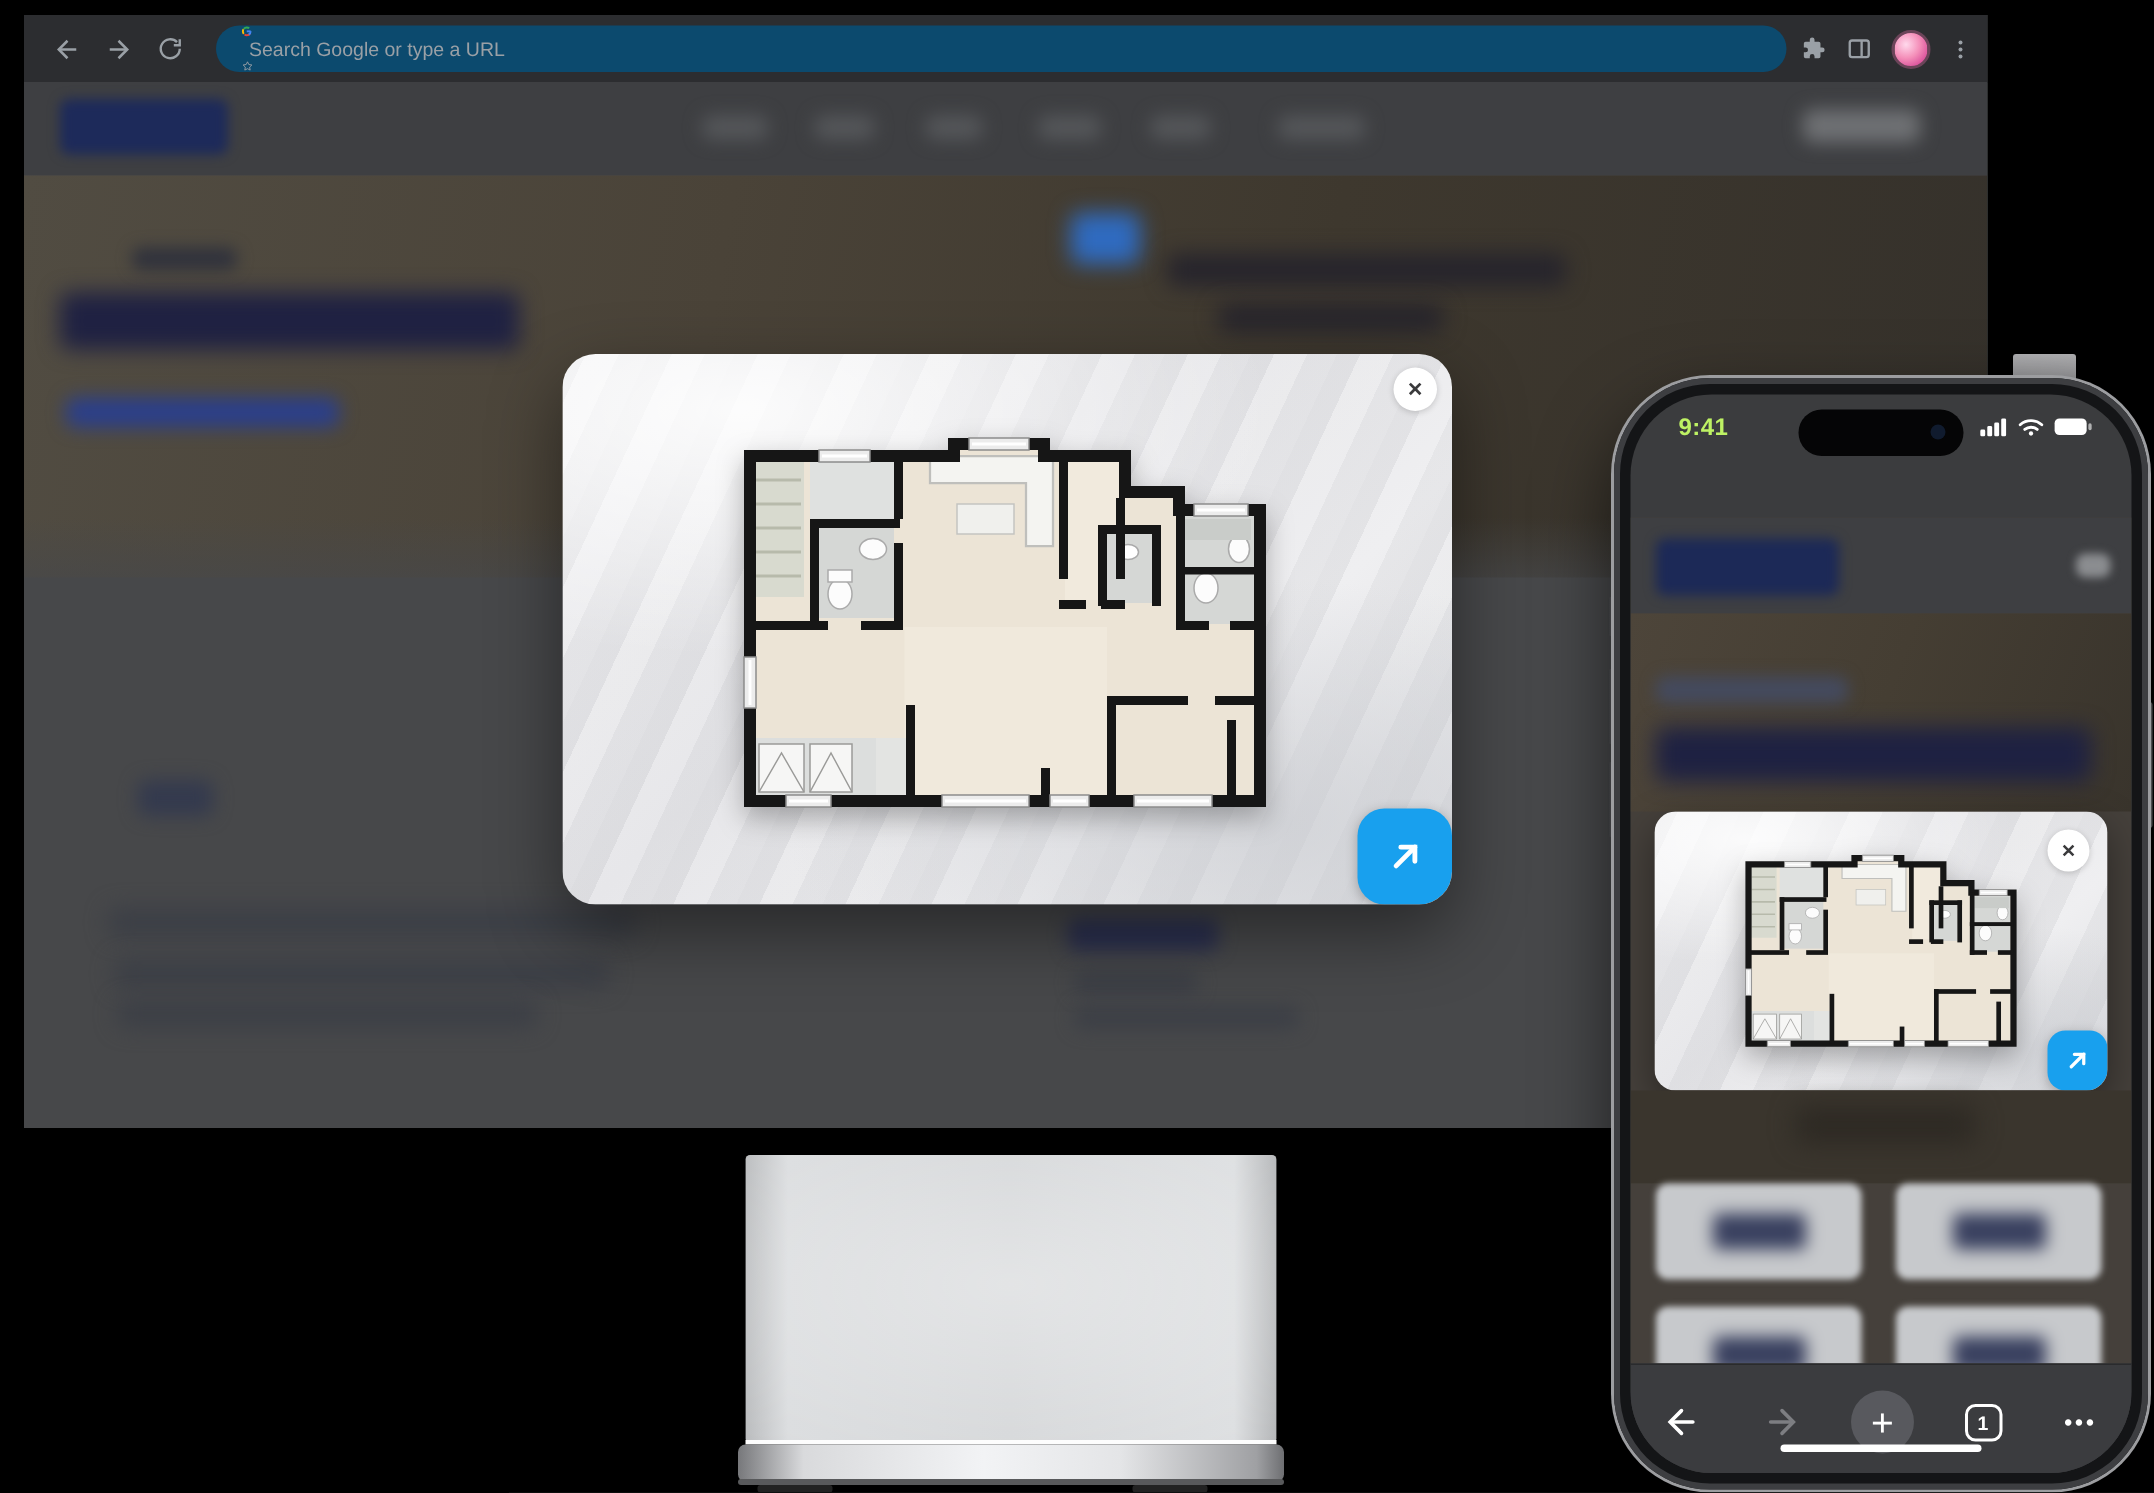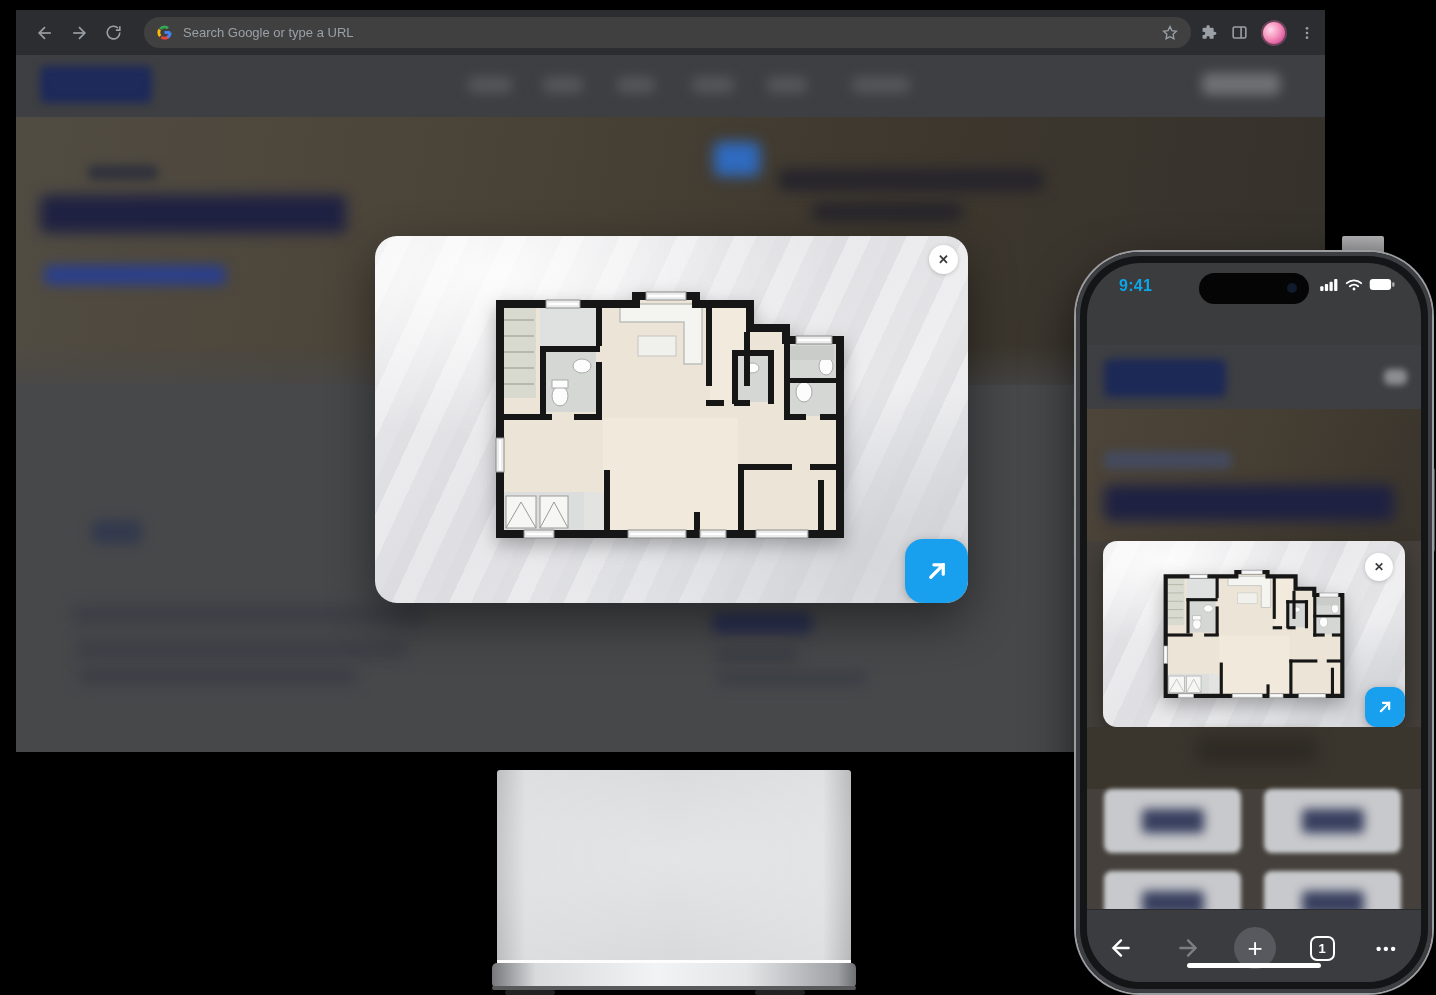--- a/index.html
+++ b/index.html
@@ -5,21 +5,21 @@
   html,body{margin:0;padding:0;background:#000;}
   *{box-sizing:border-box;}
   body{font-family:"Liberation Sans", sans-serif;}
   #stage{position:relative;width:1436px;height:995px;background:#000;overflow:hidden;}
 
   
   .browser{position:absolute;left:16px;top:10px;width:1309px;height:742px;background:#47484a;overflow:hidden;}
   .toolbar{position:absolute;left:0;top:0;width:100%;height:45px;background:#2c2d30;display:flex;align-items:center;}
   .tbtn{width:30px;height:30px;display:flex;align-items:center;justify-content:center;flex:0 0 auto;border-radius:50%;}
   .tbtn svg{display:block;}
-  .omnibox{position:absolute;left:128px;top:7px;width:1047px;height:31px;background:#404040;border-radius:16px;display:flex;align-items:center;padding:0 12px;}
+  .omnibox{position:absolute;left:128px;top:7px;width:1047px;height:31px;background:#0c4a6e;border-radius:16px;display:flex;align-items:flex-start;padding:0 12px;flex-direction:column;}
   .omni-text{color:#9aa0a6;font-size:13px;margin-left:10px;flex:1;}
   .right-icons{position:absolute;right:10px;top:0;height:45px;display:flex;align-items:center;gap:12px;}
   .avatar{width:26px;height:26px;border-radius:50%;background:radial-gradient(circle at 35% 35%,#ffd9ec 0%,#f48fb9 45%,#d94f9a 80%);border:2px solid #6b4459;}
 
   
   .page{position:absolute;left:0;top:45px;width:100%;height:697px;background:#47484a;overflow:hidden;}
   .blob{position:absolute;border-radius:6px;filter:blur(6px);}
   .site-header{position:absolute;left:0;top:0;width:100%;height:62px;background:#3e3f42;}
   .hero{position:absolute;left:0;top:62px;width:100%;height:268px;
     background:linear-gradient(100deg,#514c42 0%,#4a4338 35%,#3e382e 65%,#35312b 100%);}
@@ -52,21 +52,21 @@
   .foot{position:absolute;top:990px;height:5px;width:50px;background:#222;border-radius:2px;}
 
   
   .top-tab{position:absolute;left:1342px;top:236px;width:42px;height:26px;
     background:linear-gradient(180deg,#b0b0b2,#838386);border-radius:2px;}
   .side-btn{position:absolute;background:linear-gradient(90deg,#424346,#717276);border-radius:2px;}
   .phone{position:absolute;left:1076px;top:252px;width:356px;height:741px;border-radius:64px;
     background:#141517;box-shadow:0 0 0 2px #9c9da0, inset 0 0 0 4px #3d3e41, 0 20px 50px rgba(0,0,0,.6);}
   .screen{position:absolute;left:11px;top:11px;width:334px;height:719px;border-radius:54px;background:#3b3c3e;overflow:hidden;}
   .statusbar{position:absolute;left:0;top:0;width:100%;height:46px;display:flex;align-items:center;}
-  .time{position:absolute;left:32px;top:14px;color:#0ea5e9;font-size:16px;font-weight:700;letter-spacing:.3px;}
+  .time{position:absolute;left:32px;top:14px;color:#bef264;font-size:16px;font-weight:700;letter-spacing:.3px;}
   .island{position:absolute;left:112px;top:10px;width:110px;height:31px;border-radius:17px;background:#050506;}
   .island-cam{position:absolute;right:12px;top:10px;width:10px;height:10px;border-radius:50%;background:#101b2e;}
   .status-icons{position:absolute;right:26px;top:15px;display:flex;align-items:center;gap:6px;}
   .addr{position:absolute;left:12px;top:48px;width:310px;height:34px;border-radius:17px;background:#54555a;
     display:flex;align-items:center;justify-content:center;color:#f4f4f5;font-size:15px;gap:6px;}
   .addr .share{position:absolute;right:12px;top:7px;}
   .mcontent{position:absolute;left:0;top:82px;width:100%;height:564px;background:#45403b;overflow:hidden;}
   .mheader{position:absolute;left:0;top:0;width:100%;height:64px;background:#3e3f42;}
   .mhero{position:absolute;left:0;top:64px;width:100%;height:132px;
     background:linear-gradient(110deg,#4d453a 0%,#453e33 50%,#39342c 100%);}

